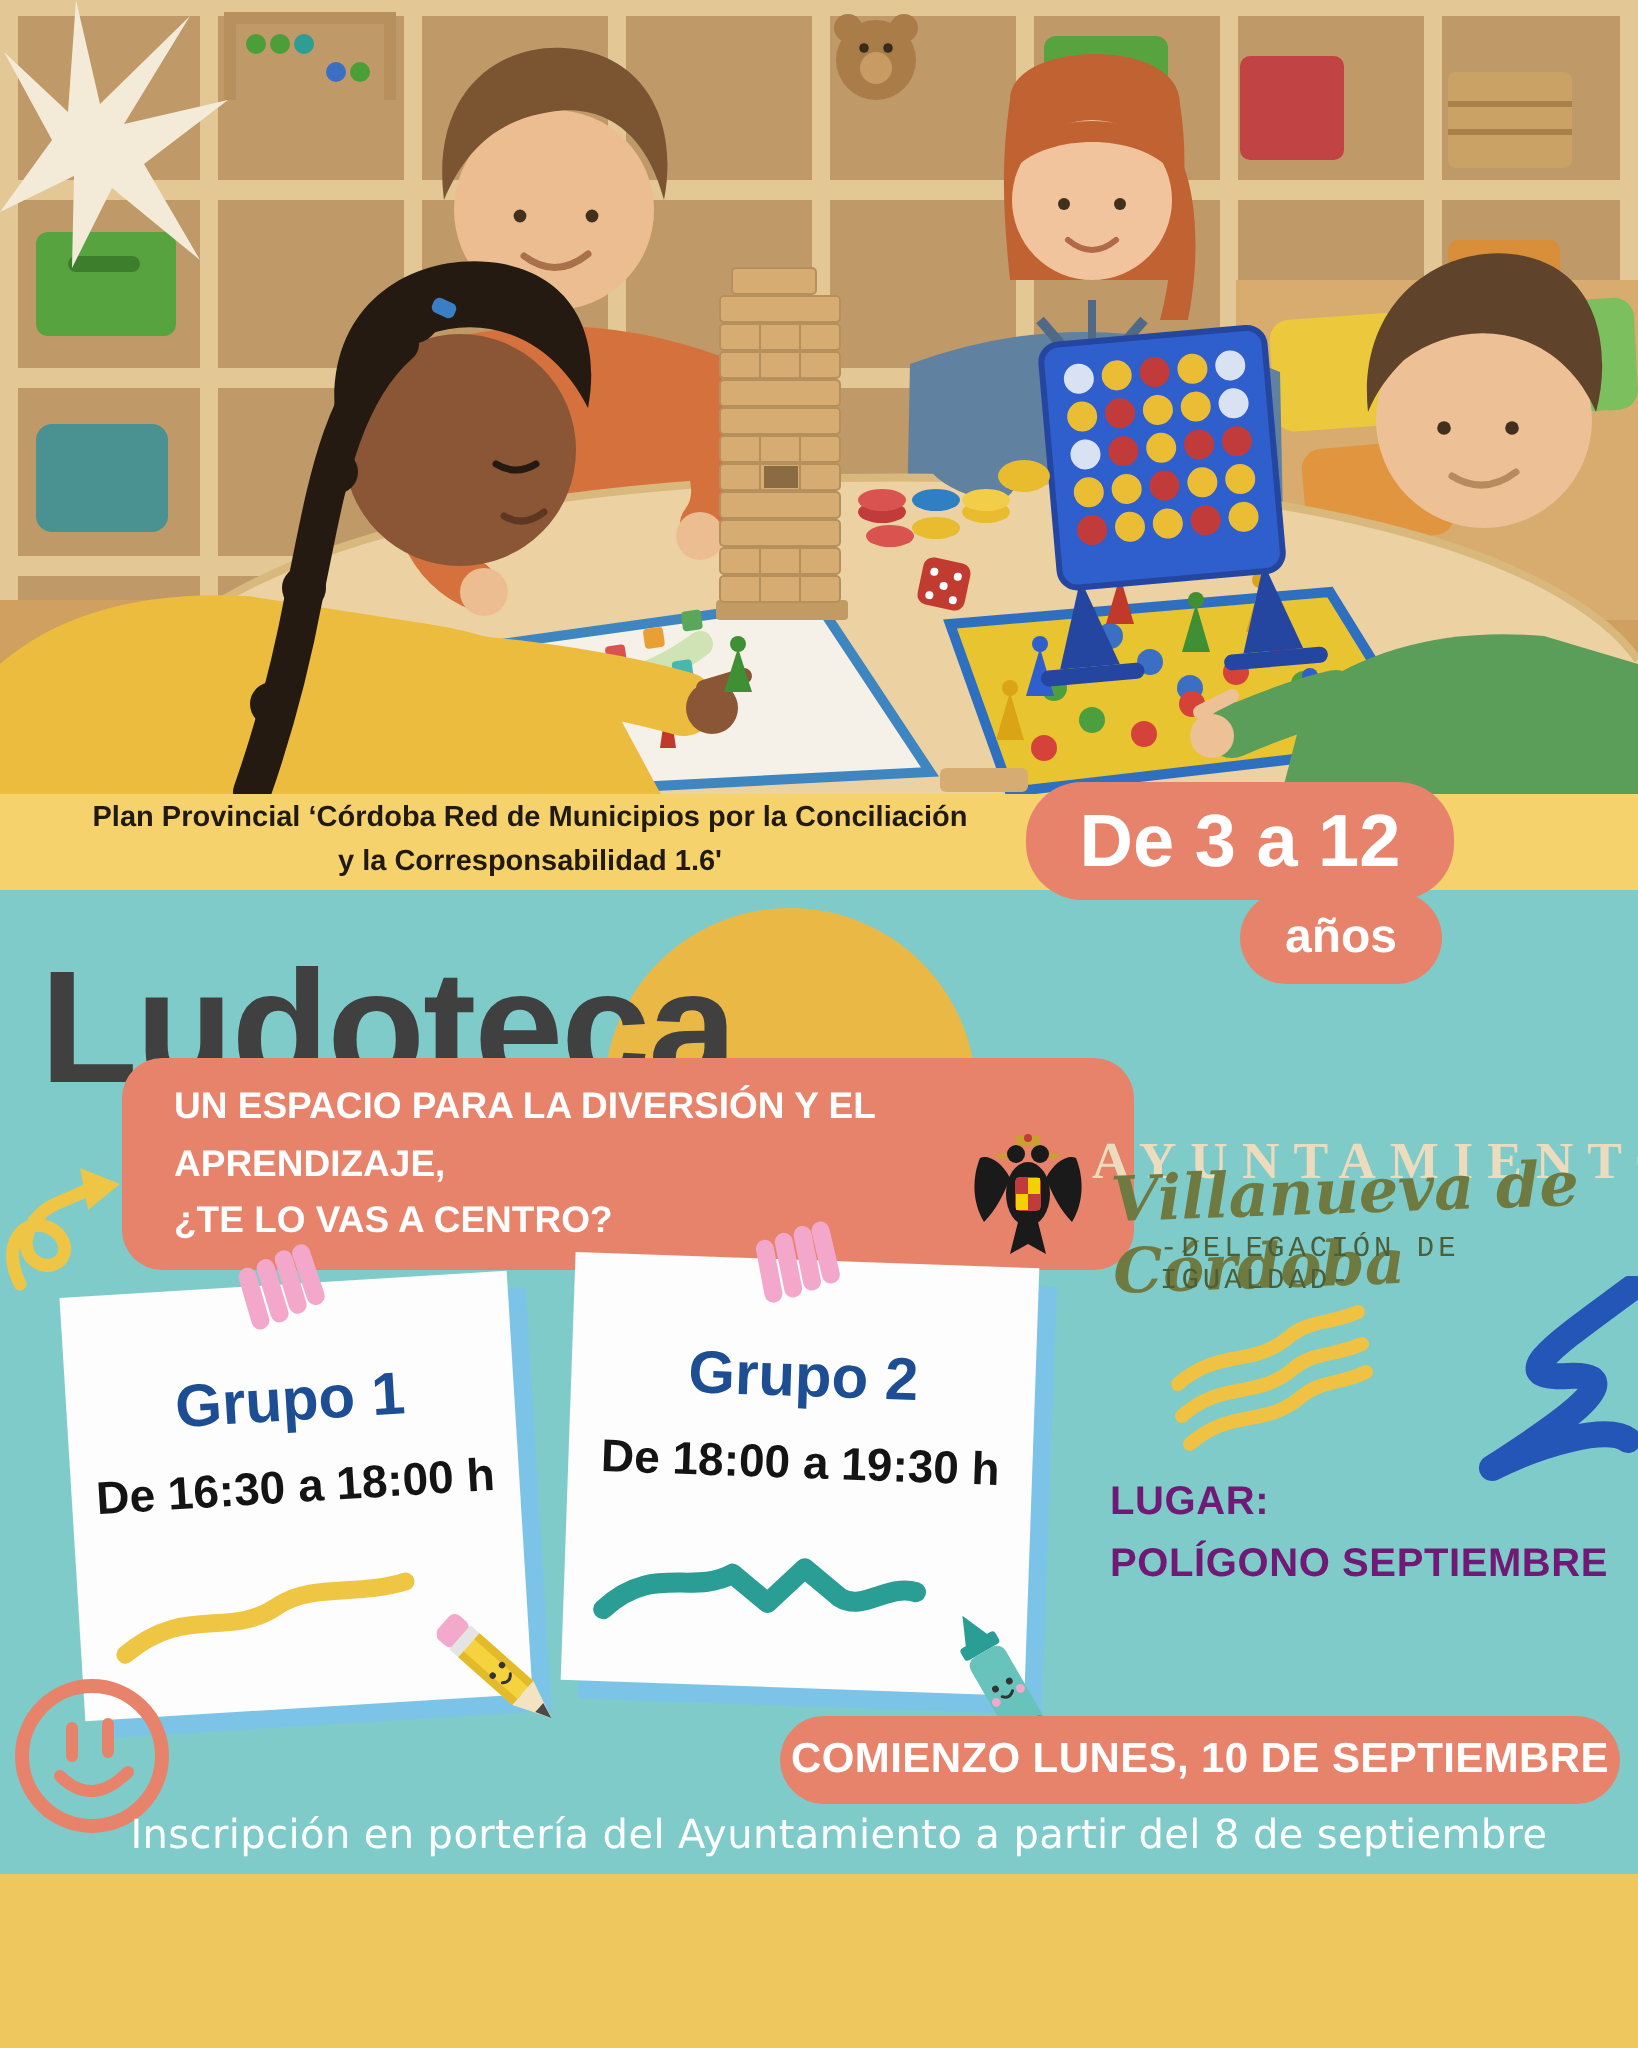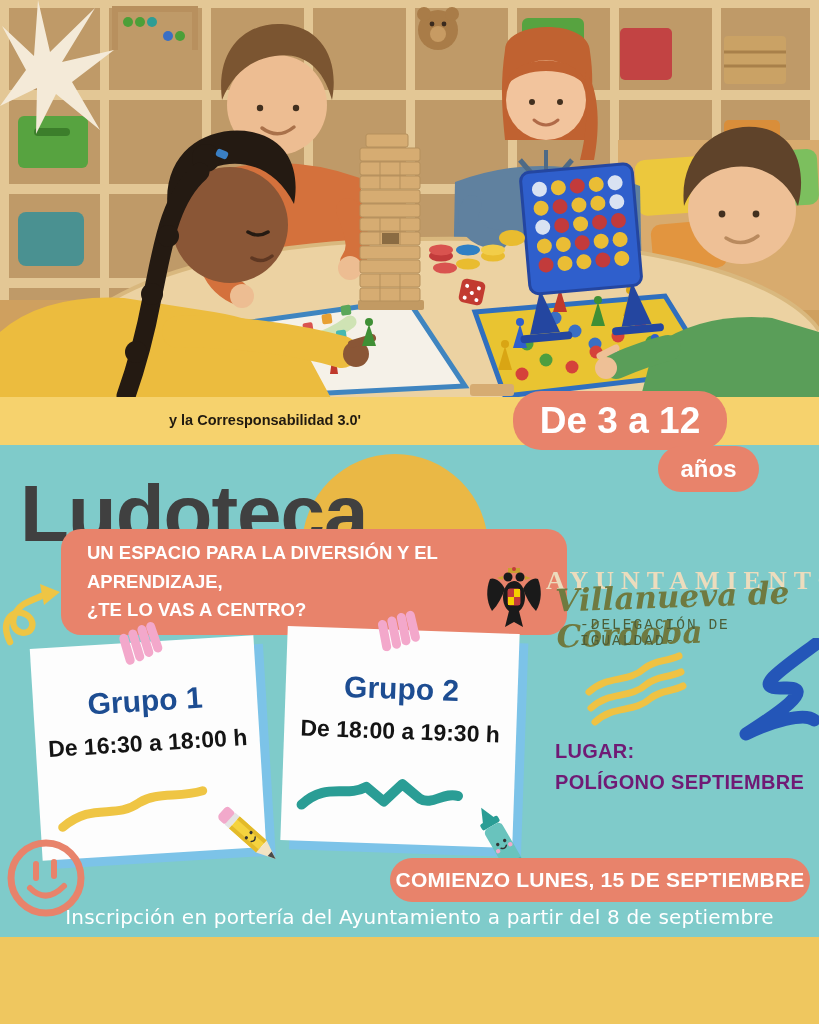--- a/index.html
+++ b/index.html
@@ -13,21 +13,21 @@
 
   
   #top-banner { top:397px; left:0; width:819px; height:48px; background:#f6d26d;
     display:flex; flex-direction:column; justify-content:center; }
   #top-banner .line { width:530px; text-align:center; font-weight:bold; font-size:14.5px;
     line-height:1.5; color:#211a10; }
 
   
   .pill { background:#e8836b; color:#fff; font-weight:bold; display:flex; align-items:center; justify-content:center; }
   #age-pill-1 { top:391px; left:513px; width:214px; height:59px; border-radius:28px; font-size:37px; }
-  #age-pill-2 { top:446px; left:658px; width:101px; height:46px; border-radius:23px; font-size:24px; }
+  #age-pill-2 { top:446px; left:620px; width:101px; height:46px; border-radius:23px; font-size:24px; }
 
   
   #gold-circle { top:454px; left:302px; width:186px; height:186px; border-radius:50%; background:#eab845; }
   #main-title { top:468px; left:20px; font-size:80px; font-weight:bold; letter-spacing:-1px; color:#404040; }
   #tagline { top:529px; left:61px; width:506px; background:#e8836b; border-radius:20px;
     padding:10px 26px; color:#fff; font-weight:bold; font-size:18.5px; line-height:1.55; }
 
   
   #council-name { top:566px; left:546px; width:268px; font-family:"Liberation Serif", serif;
     font-size:26px; letter-spacing:7px; color:#ecdcbd; font-weight:600; }
@@ -327,21 +327,22 @@
       <path d="M684,206 C678,148 724,120 762,128 C800,136 806,176 798,206 C780,164 734,156 702,180 C694,188 688,196 684,206 Z" fill="#5f432a"></path>
       <circle cx="722" cy="214" r="3.4" fill="#42301f"></circle>
         <circle cx="756" cy="214" r="3.4" fill="#42301f"></circle>
       <path d="M726,238 Q742,248 758,236" stroke="#b98a5e" stroke-width="3.5" fill="none" stroke-linecap="round"></path>
     </g>
 
     <polygon fill="#f4ead8" points="38,0 50,52 95,8 62,62 114,50 72,82 100,130 56,94 36,134 37,88 0,106 26,70 2,26 34,56"></polygon>
   </svg>
 
   <div id="top-banner" class="abs">
-    <div class="line">y la Corresponsabilidad 3.0'</div>
+    <div class="line">Plan Provincial ‘Córdoba Red de Municipios por la Conciliación</div>
+    <div class="line">y la Corresponsabilidad 1.6'</div>
   </div>
 
   <div id="age-pill-1" class="abs pill">De 3 a 12</div>
   <div id="age-pill-2" class="abs pill">años</div>
 
   <div id="gold-circle" class="abs"></div>
   <div id="main-title" class="abs">Ludoteca</div>
 
   <div id="tagline" class="abs">
     <div>UN ESPACIO PARA LA DIVERSIÓN Y EL APRENDIZAJE,</div>
@@ -450,21 +451,21 @@
     <div>POLÍGONO SEPTIEMBRE</div>
   </div>
 
   <svg class="abs" style="left:4px;top:836px" width="84" height="84" viewBox="0 0 84 84">
     <circle cx="42" cy="42" r="35" fill="none" stroke="#e8836b" stroke-width="7"></circle>
     <line x1="32" y1="28" x2="32" y2="42" stroke="#e8836b" stroke-width="6" stroke-linecap="round"></line>
     <line x1="50" y1="26" x2="50" y2="40" stroke="#e8836b" stroke-width="6" stroke-linecap="round"></line>
     <path d="M26,52 Q42,68 60,50" fill="none" stroke="#e8836b" stroke-width="6" stroke-linecap="round"></path>
   </svg>
 
-  <div id="start-banner" class="abs">COMIENZO LUNES, 15 DE SEPTIEMBRE</div>
+  <div id="start-banner" class="abs">COMIENZO LUNES, 10 DE SEPTIEMBRE</div>
   <div id="registration" class="abs">Inscripción en portería del Ayuntamiento a partir del 8 de septiembre</div>
 
   <div id="footer" class="abs">
 
     
     
     
 
     
     

